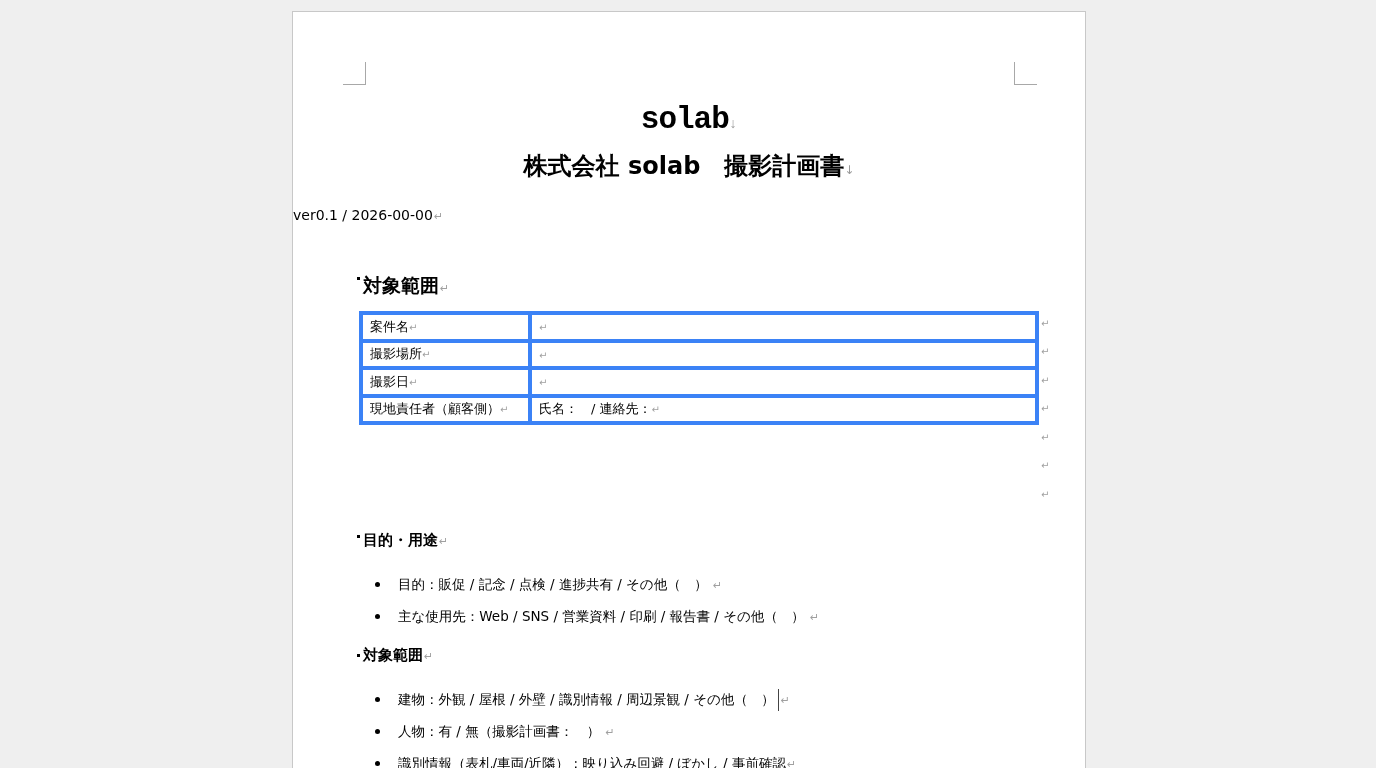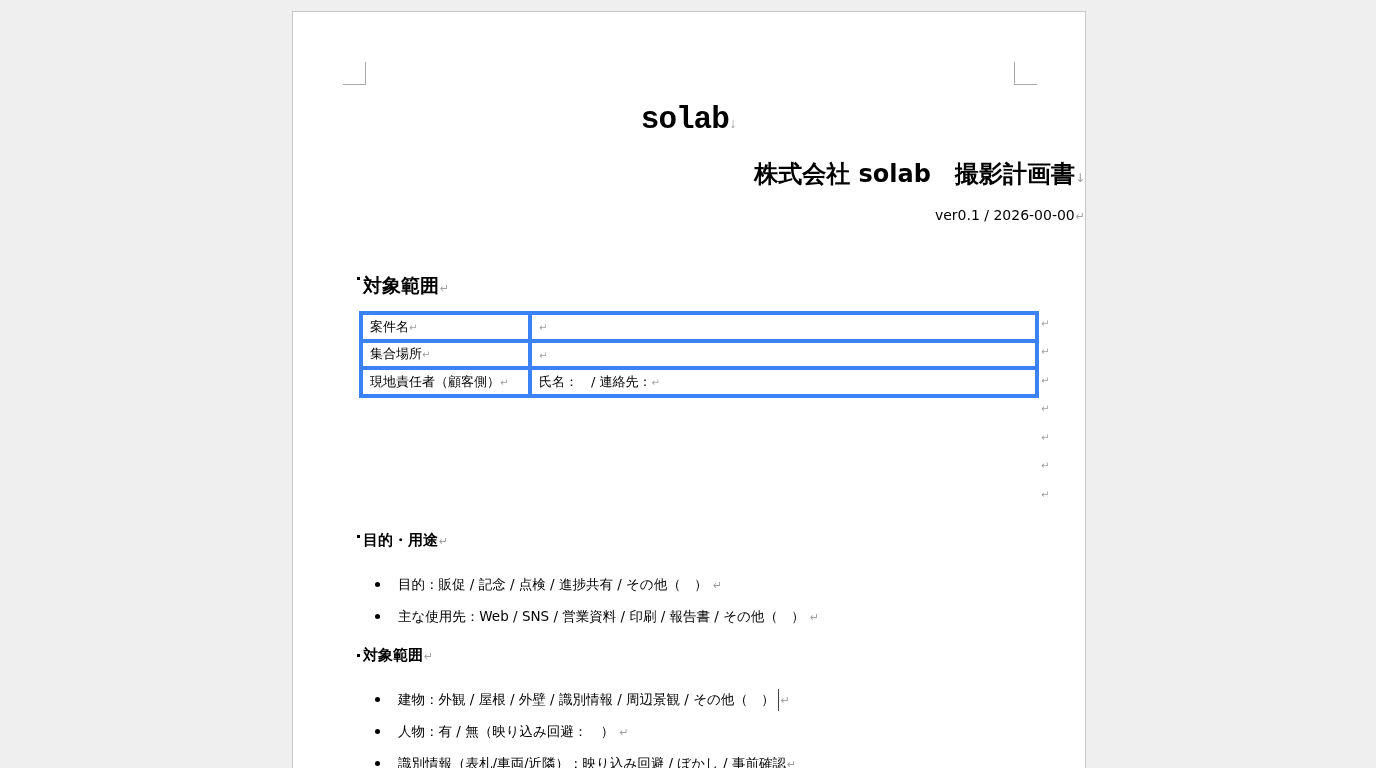--- a/index.html
+++ b/index.html
@@ -25,26 +25,26 @@
   .mark-sm { color: #a0a0a0; font-weight: normal; font-size: 10px; }
 
   .logo {
     position: absolute; left: 0; right: 0; top: 88px;
     text-align: center; font-family: Liberation Mono, monospace;
     font-size: 31px; font-weight: bold; letter-spacing: -1px; line-height: 40px;
   }
   .logo .arrow { font-size: 14px; color: #9a9a9a; font-weight: normal; letter-spacing: 0; }
   .doc-title {
     position: absolute; left: 0; right: 0; top: 138px;
-    text-align: right; font-size: 24px; font-weight: bold; line-height: 48px;
+    text-align: center; font-size: 24px; font-weight: bold; line-height: 32px;
   }
   .doc-title .arrow { font-size: 12px; color: #9a9a9a; font-weight: normal; }
   .version {
     position: absolute; left: 0; right: 0; top: 193px;
-    text-align: right; font-size: 14px; line-height: 20px;
+    text-align: left; font-size: 14px; line-height: 20px;
   }
 
   .h1 {
     position: absolute; left: 64px; top: 259px;
     font-size: 19px; font-weight: bold; line-height: 28px;
   }
   .h2 { position: absolute; left: 64px; font-size: 15px; font-weight: bold; line-height: 22px; }
   .sq { display: inline-block; width: 3px; height: 3px; background: #000; vertical-align: top; margin-top: 6px; margin-right: 3px; }
 
   table.info {
@@ -92,21 +92,25 @@
     <span class="sq"></span><span>対象範囲</span><span class="mark">↵</span>
   </div>
 
   <table class="info">
     <tbody>
       <tr>
         <td class="lbl"><span>案件名</span><span class="mark-sm">↵</span></td>
         <td><span></span><span class="mark-sm">↵</span></td>
       </tr>
       <tr>
-        <td class="lbl"><span>集合場所</span><span class="mark-sm">↵</span></td>
+        <td class="lbl"><span>撮影場所</span><span class="mark-sm">↵</span></td>
+        <td><span></span><span class="mark-sm">↵</span></td>
+      </tr>
+      <tr>
+        <td class="lbl"><span>撮影日</span><span class="mark-sm">↵</span></td>
         <td><span></span><span class="mark-sm">↵</span></td>
       </tr>
       <tr>
         <td class="lbl"><span>現地責任者（顧客側）</span><span class="mark-sm">↵</span></td>
         <td><span>氏名：　/ 連絡先：</span><span class="mark-sm">↵</span></td>
       </tr>
     </tbody>
   </table>
 
   <span class="row-end" style="top:306px">↵</span>
@@ -125,16 +129,16 @@
     <li><span>目的：販促 / 記念 / 点検 / 進捗共有 / その他（　）</span> <span class="mark">↵</span></li>
     <li><span>主な使用先：Web / SNS / 営業資料 / 印刷 / 報告書 / その他（　）</span> <span class="mark">↵</span></li>
   </ul>
 
   <div class="h2" style="top:632px">
     <span class="sq" style="margin-top:10px"></span><span>対象範囲</span><span class="mark">↵</span>
   </div>
 
   <ul class="bullets" style="top:668px">
     <li><span>建物：外観 / 屋根 / 外壁 / 識別情報 / 周辺景観 / その他（　）</span><span class="cursor"></span><span class="mark">↵</span></li>
-    <li><span>人物：有 / 無（映り込み回避：　）</span> <span class="mark">↵</span></li>
+    <li><span>人物：有 / 無（撮影計画書：　）</span> <span class="mark">↵</span></li>
     <li><span>識別情報（表札/車両/近隣）：映り込み回避 / ぼかし / 事前確認</span><span class="mark">↵</span></li>
   </ul>
 </div>
 
 </body></html>

